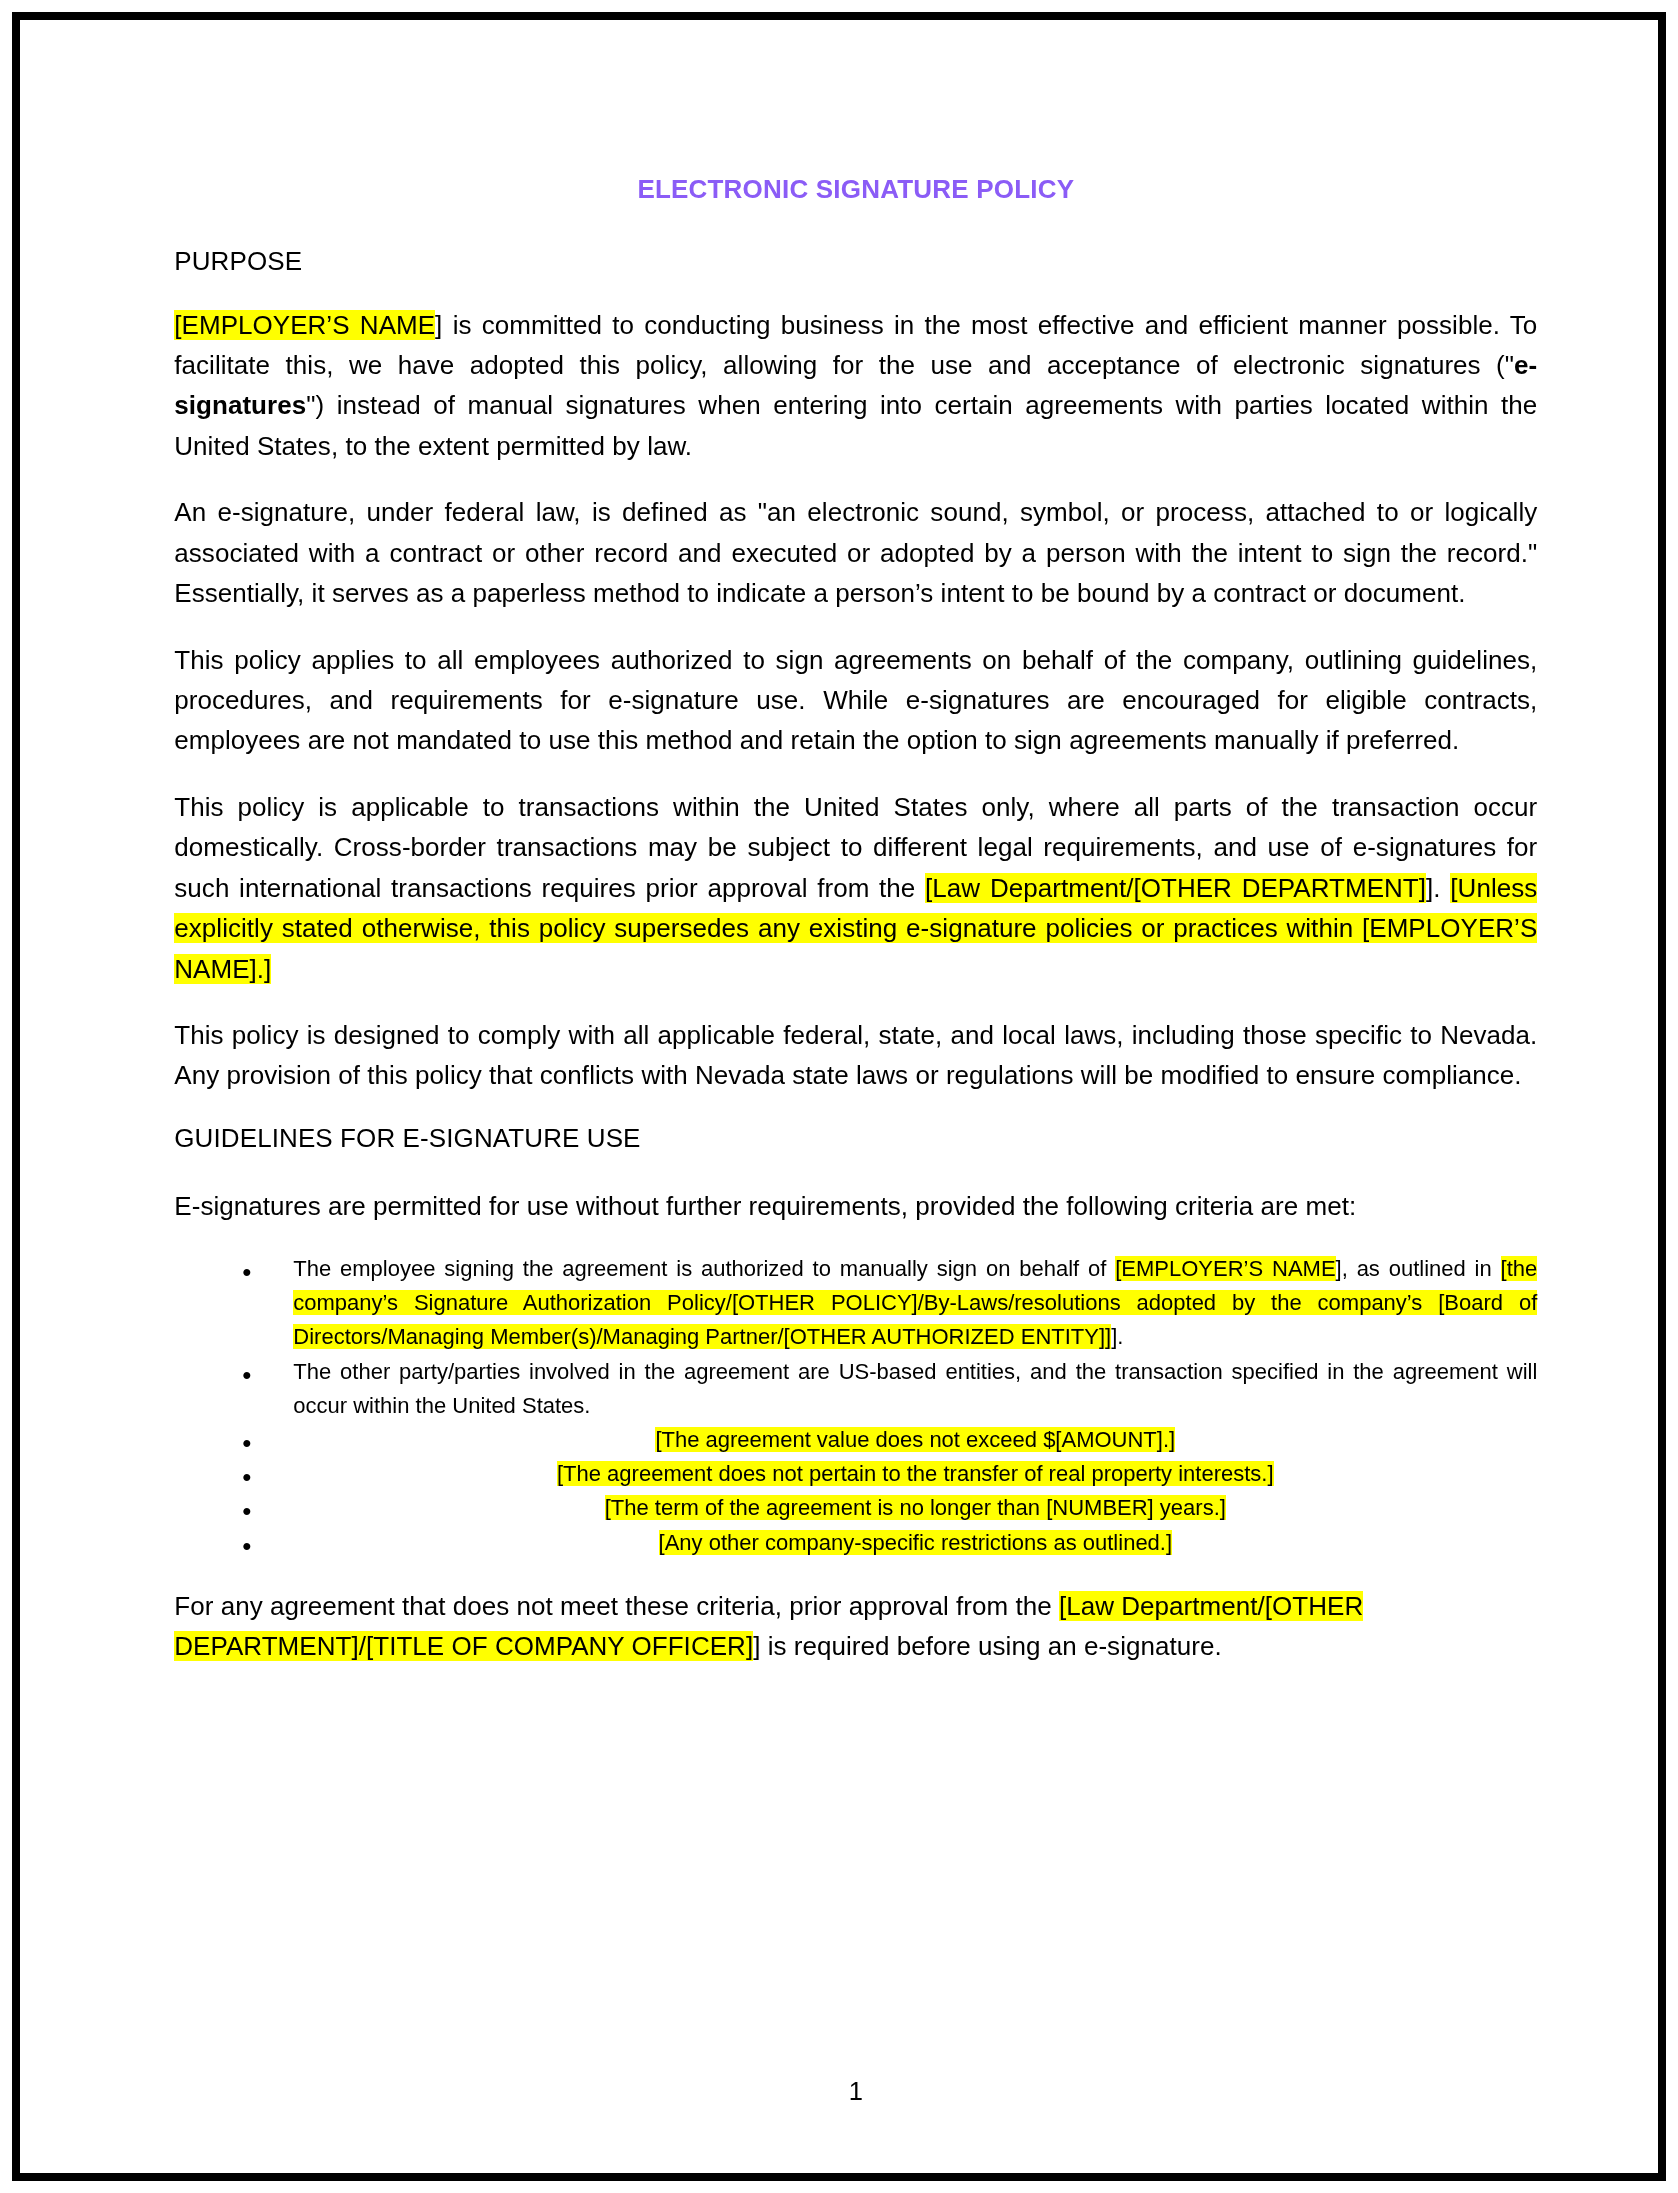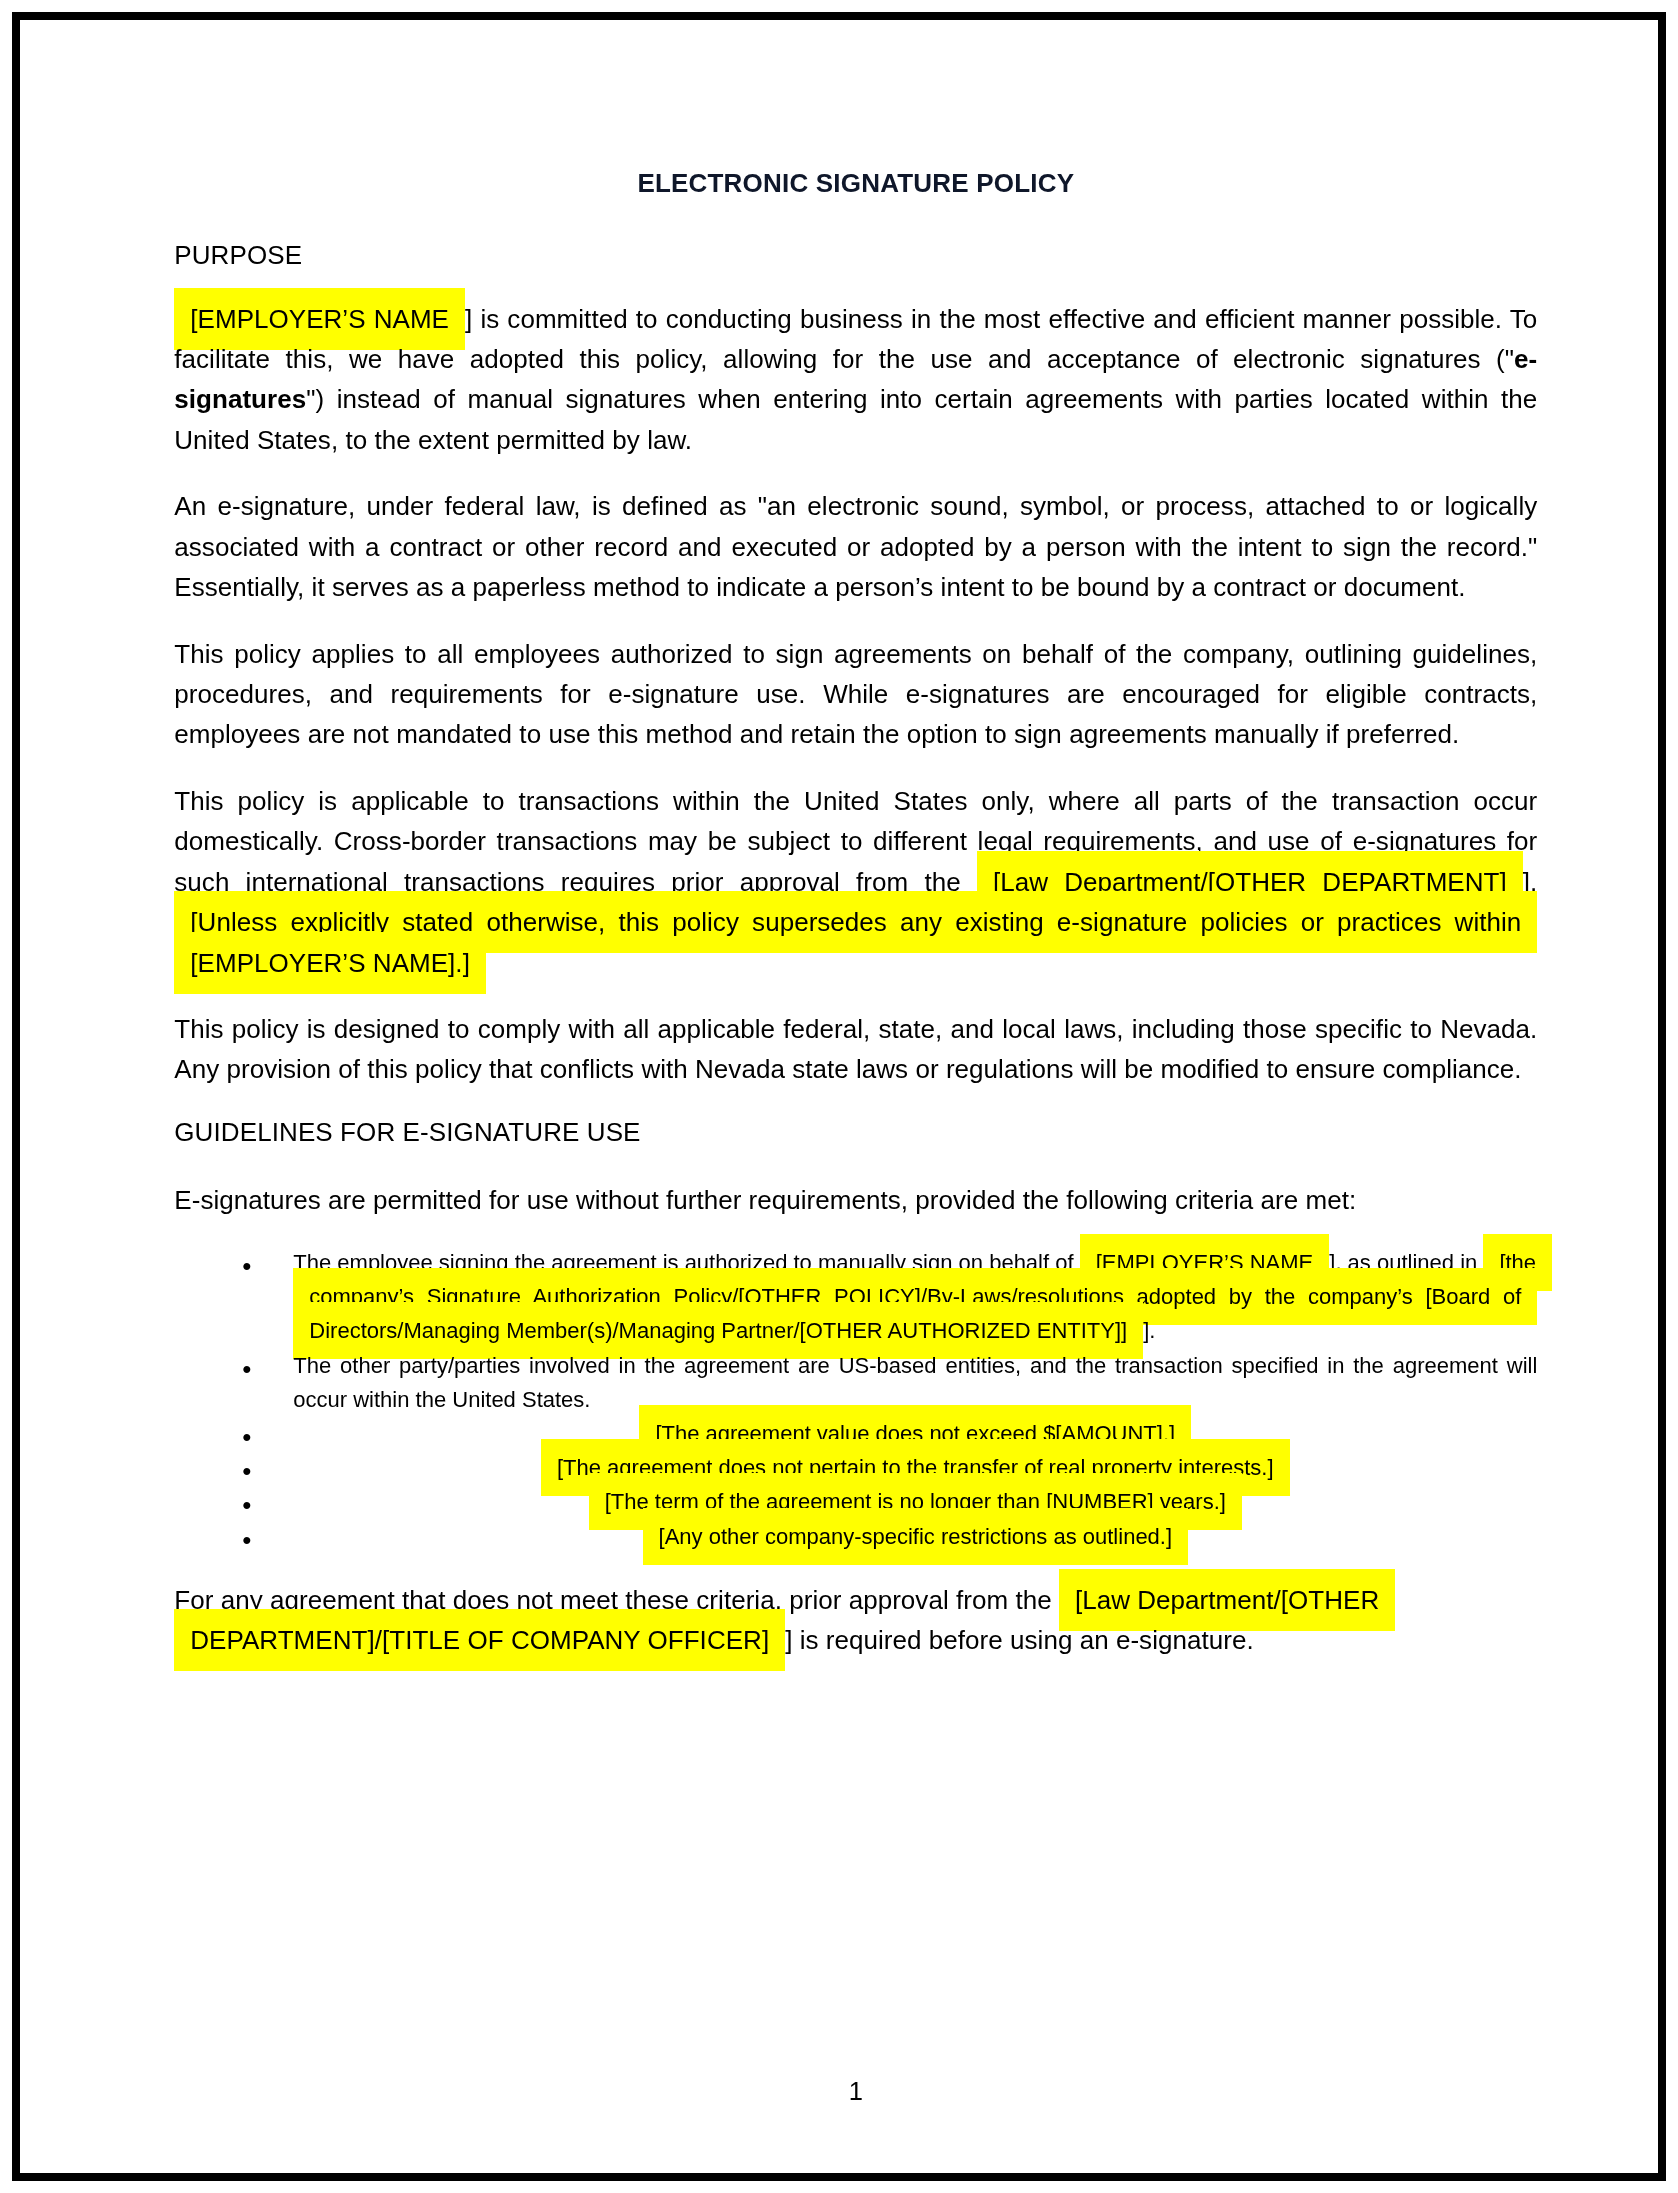--- a/index.html
+++ b/index.html
@@ -30,23 +30,23 @@
     position: absolute;
     left: 154px;
     top: 145px;
     width: 1363px;
   }
 
   .doc-title {
     text-align: center;
     font-weight: bold;
     font-size: 26px;
-    color: #0f172a;
+    color: #8b5cf6;
     letter-spacing: 0.2px;
-    margin: 2px 0 39px 0;
+    margin: 8px 0 39px 0;
     line-height: 1.25;
   }
 
   .section-heading {
     font-weight: normal;
     font-size: 26px;
     color: #000;
     margin: 0 0 26px 0;
     line-height: 1.3;
     letter-spacing: 0.1px;
@@ -65,21 +65,21 @@
     text-justify: inter-word;
     letter-spacing: 0.04px;
   }
   p.para.nojust { text-align: left; }
 
   b.inline-bold { font-weight: bold; }
 
   mark.hl {
     background: #ffff00;
     color: #000;
-    padding: 16px;
+    padding: 0;
     box-decoration-break: clone;
     -webkit-box-decoration-break: clone;
   }
 
   ul.criteria {
     list-style: none;
     margin: 0 0 26px 0;
     padding: 0;
   }
   ul.criteria > li {

